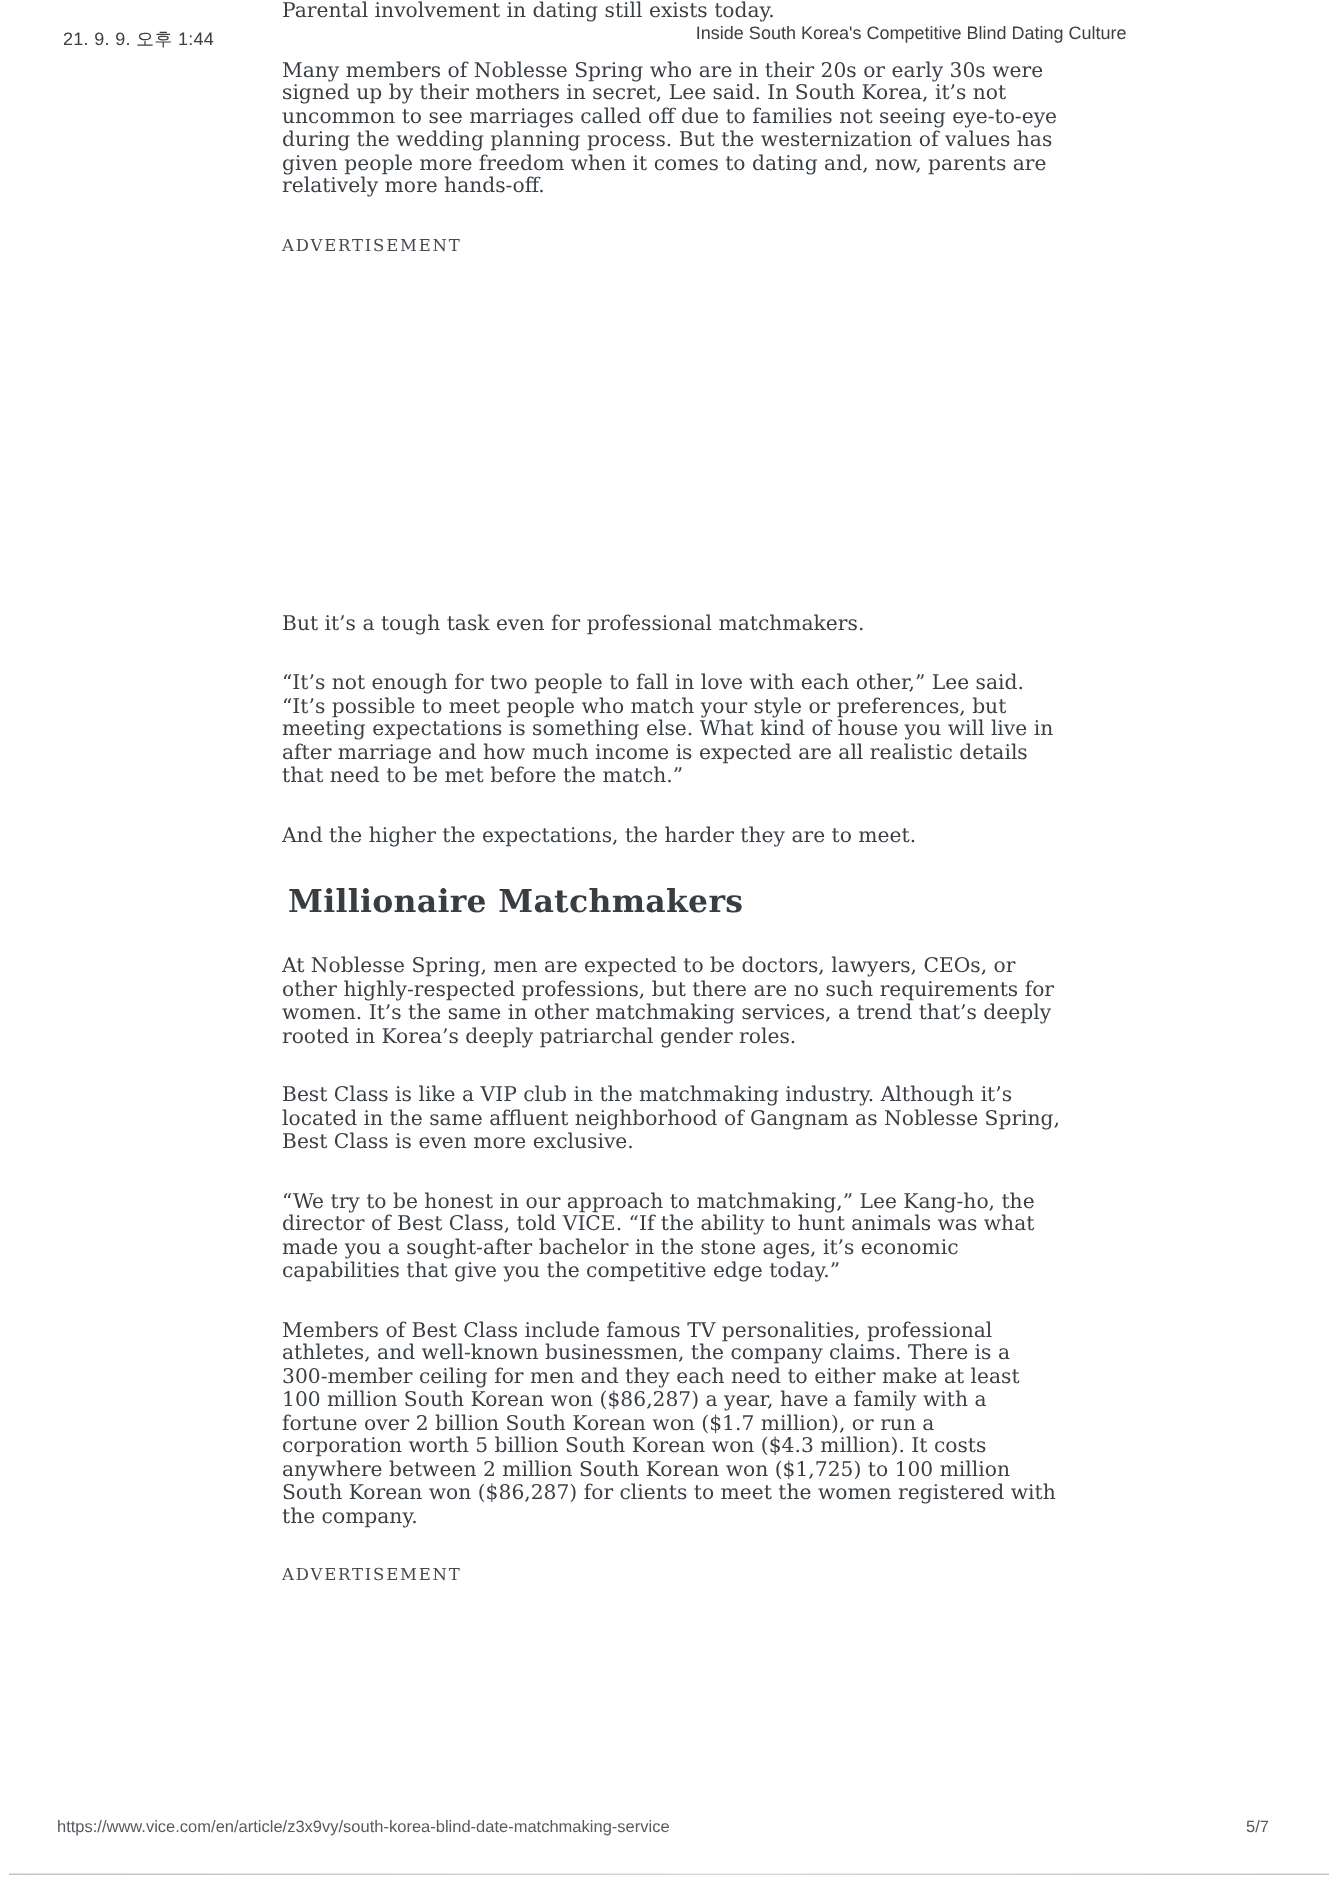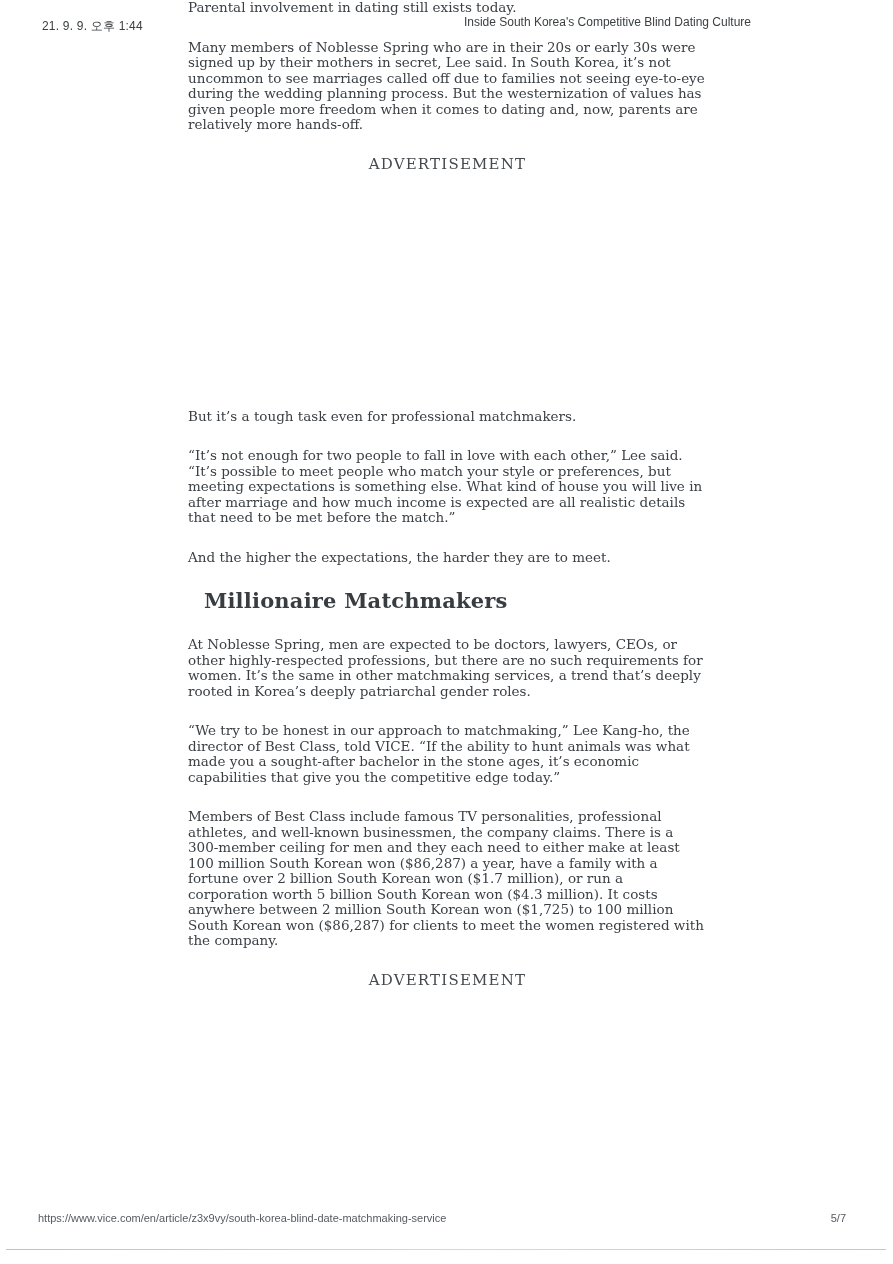--- a/index.html
+++ b/index.html
@@ -19,29 +19,29 @@
 
   .article {
     position: absolute; top: 0; left: 188px; width: 519px; 
     color: #3a3f44; font-size: 13.5px; line-height: 15.5px;
     text-align: left;
   }
   .article p { margin: 0 0 24px 0; }
   .article p.tight { }
 
   .ad-label {
-    text-align: center; font-size: 15px; letter-spacing: 1.2px;
+    text-align: left; font-size: 11px; letter-spacing: 1.2px;
     color: #44494e; line-height: 14px; margin-top: 4px;
   }
   .ad-slot { height: 238px; }
   .ad-gap-top { margin-top: 4px; }
 
   h1.section-heading {
     font-size: 21px; line-height: 24px; font-weight: 700; color: #383d41;
-    letter-spacing: 0.2px; margin: 22px 0 24px 16px;
+    letter-spacing: 0.2px; margin: 22px 0 24px 4px;
     font-family: "DejaVu Serif", serif;
   }
 
   .print-footer {
     position: absolute; left: 0; top: 1212px; width: 893px;
     font-family: "Liberation Sans", sans-serif; font-size: 11px; color: #565b60;
   }
   .print-footer .url { position: absolute; left: 38px; top: 0; }
   .print-footer .page-num { position: absolute; right: 47px; top: 0; }
 
@@ -65,20 +65,21 @@
   <div class="ad-label ad-gap-top">ADVERTISEMENT</div>
   <div class="ad-slot"></div>
 
   <p class="tight">But it’s a tough task even for professional matchmakers.</p>
   <p>“It’s not enough for two people to fall in love with each other,” Lee said. “It’s possible to meet people who match your style or preferences, but meeting expectations is something else. What kind of house you will live in after marriage and how much income is expected are all realistic details that need to be met before the match.”</p>
   <p>And the higher the expectations, the harder they are to meet.</p>
 
   <h1 class="section-heading">Millionaire Matchmakers</h1>
 
   <p>At Noblesse Spring, men are expected to be doctors, lawyers, CEOs, or other highly-respected professions, but there are no such requirements for women. It’s the same in other matchmaking services, a trend that’s deeply rooted in Korea’s deeply patriarchal gender roles.</p>
+  <p>Best Class is like a VIP club in the matchmaking industry. Although it’s located in the same affluent neighborhood of Gangnam as Noblesse Spring, Best Class is even more exclusive.</p>
   <p>“We try to be honest in our approach to matchmaking,” Lee Kang-ho, the director of Best Class, told VICE. “If the ability to hunt animals was what made you a sought-after bachelor in the stone ages, it’s economic capabilities that give you the competitive edge today.”</p>
   <p>Members of Best Class include famous TV personalities, professional athletes, and well-known businessmen, the company claims. There is a 300-member ceiling for men and they each need to either make at least 100 million South Korean won ($86,287) a year, have a family with a fortune over 2 billion South Korean won ($1.7 million), or run a corporation worth 5 billion South Korean won ($4.3 million). It costs anywhere between 2 million South Korean won ($1,725) to 100 million South Korean won ($86,287) for clients to meet the women registered with the company.</p>
 
   <div class="ad-label">ADVERTISEMENT</div>
 </div>
 
 <div class="print-footer">
   <span class="url">https://www.vice.com/en/article/z3x9vy/south-korea-blind-date-matchmaking-service</span>
   <span class="page-num">5/7</span>
 </div>

